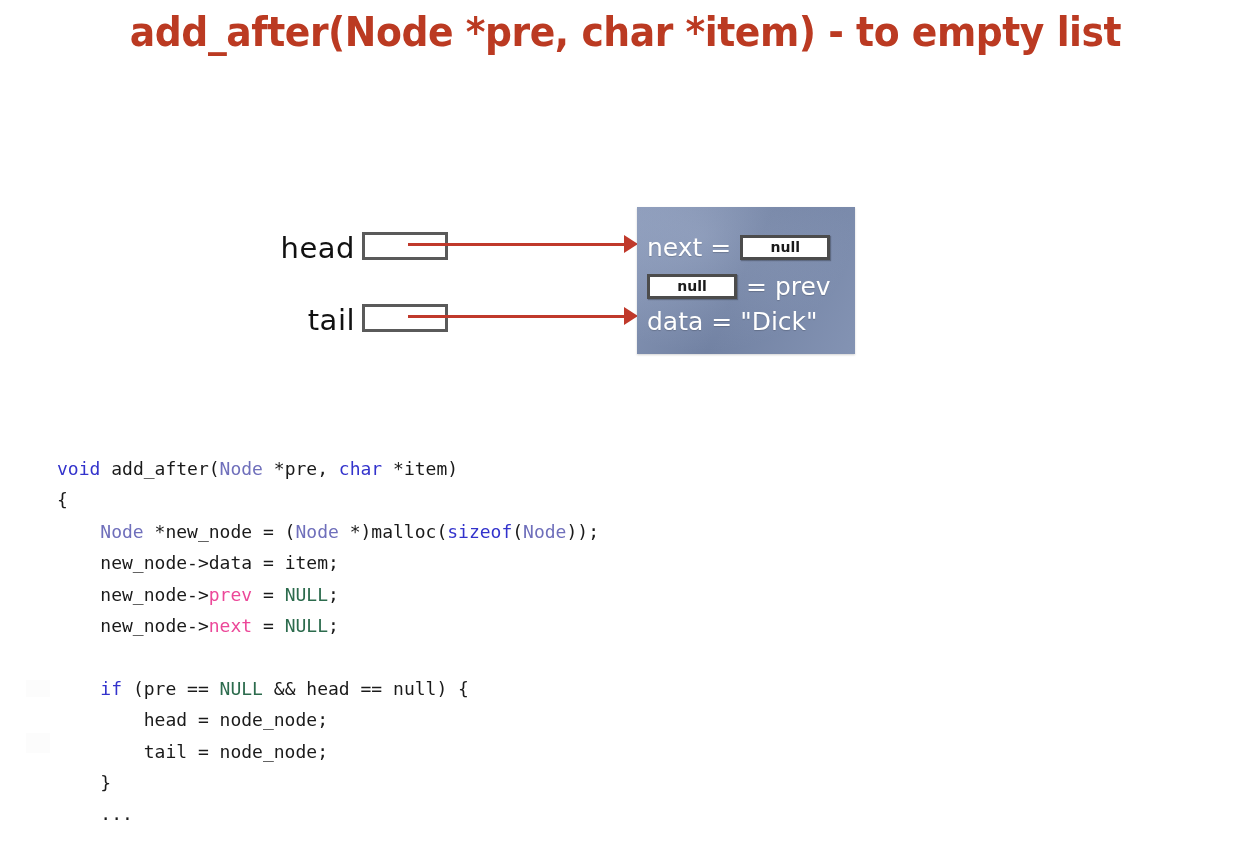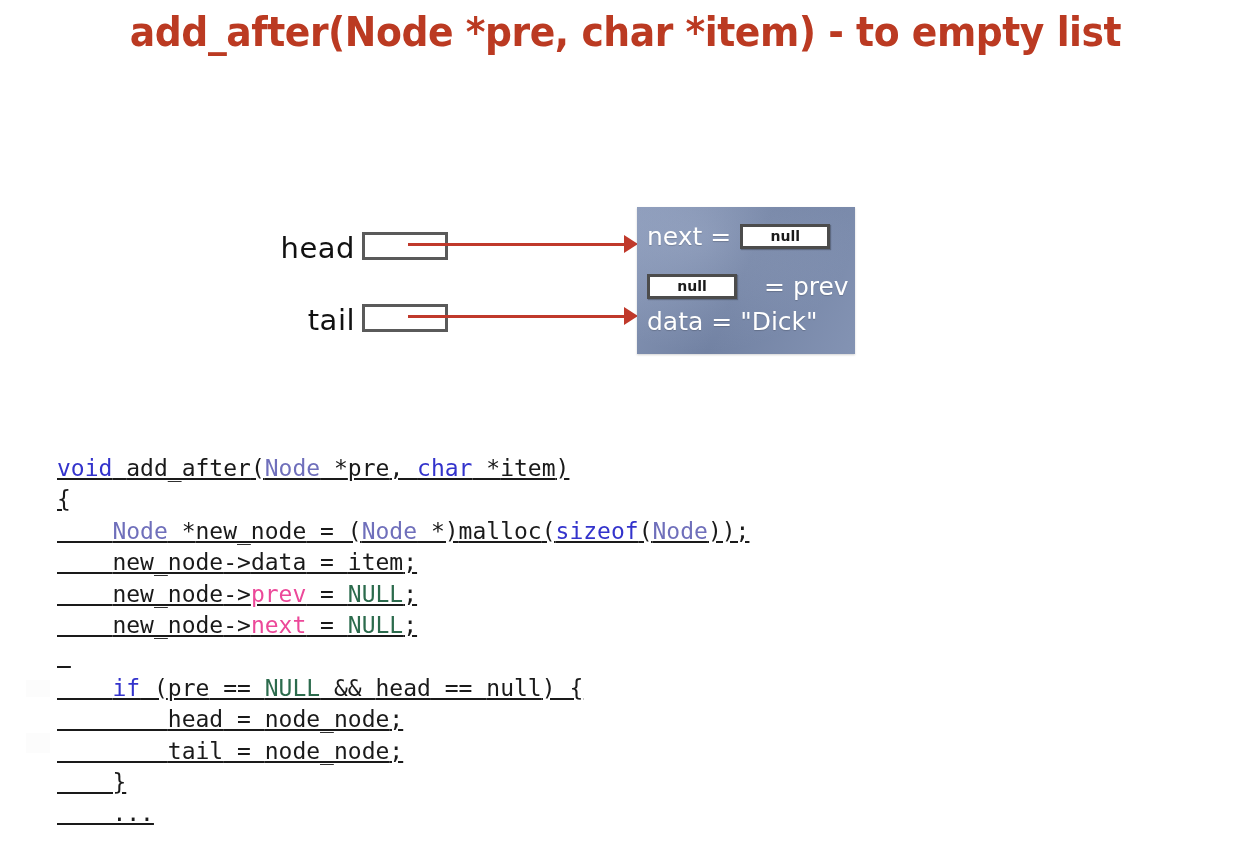--- a/index.html
+++ b/index.html
@@ -100,55 +100,54 @@
     position: absolute;
     left: 10px;
     display: flex;
     align-items: center;
     color: #ffffff;
     font-family: "DejaVu Sans", sans-serif;
     font-size: 25px;
     white-space: nowrap;
     text-shadow: 0 1px 1px rgba(0,0,0,0.18);
   }
-  #node-row-next { top: 15px; }
+  #node-row-next { top: 26px; }
   #node-row-prev { top: 65px; }
   #node-row-data { top: 100px; }
 
   .null-chip {
     display: inline-block;
     background: #ffffff;
     border: 3px solid #4c4c4c;
     color: #1a1a1a;
     font-size: 14px;
     font-weight: bold;
     font-family: "DejaVu Sans", sans-serif;
     text-align: center;
     line-height: 19px;
     height: 19px;
     width: 84px;
     text-shadow: none;
     box-sizing: content-box;
     box-shadow: 1px 1px 1px rgba(0,0,0,0.25);
   }
   .node-kw { margin-right: 9px; }
-  .node-kw-after { margin-left: 27px; }
+  .node-kw-after { margin-left: 9px; }
 
   
   #code-block {
     position: absolute;
     left: 57px;
     top: 453px;
     font-family: "DejaVu Sans Mono", monospace;
-    font-size: 23px;
+    font-size: 18px;
     line-height: 31.4px;
     color: #1a1a1a;
     white-space: pre;
     letter-spacing: 0px;
-    text-decoration: underline;
   }
   .tok-kw    { color: #3333cc; }
   .tok-type  { color: #6f6fbb; }
   .tok-field { color: #ec4899; }
   .tok-null  { color: #2c6b4d; }
   .tok-plain { color: #1a1a1a; }
 
   
   .artifact {
     position: absolute;

